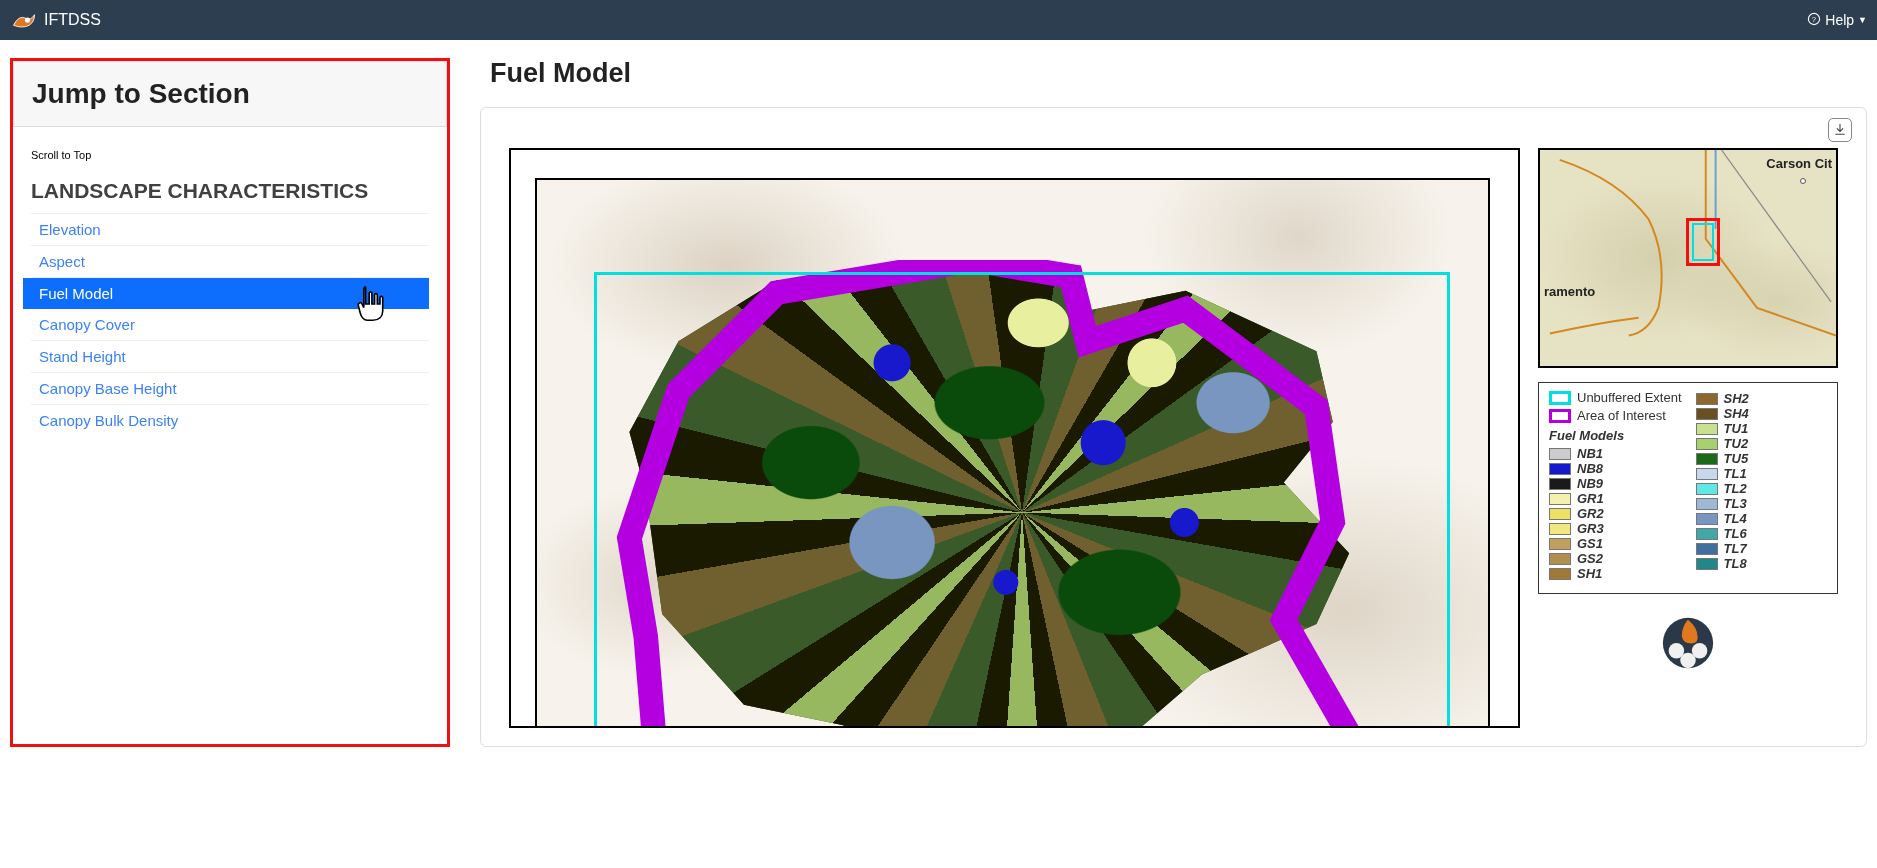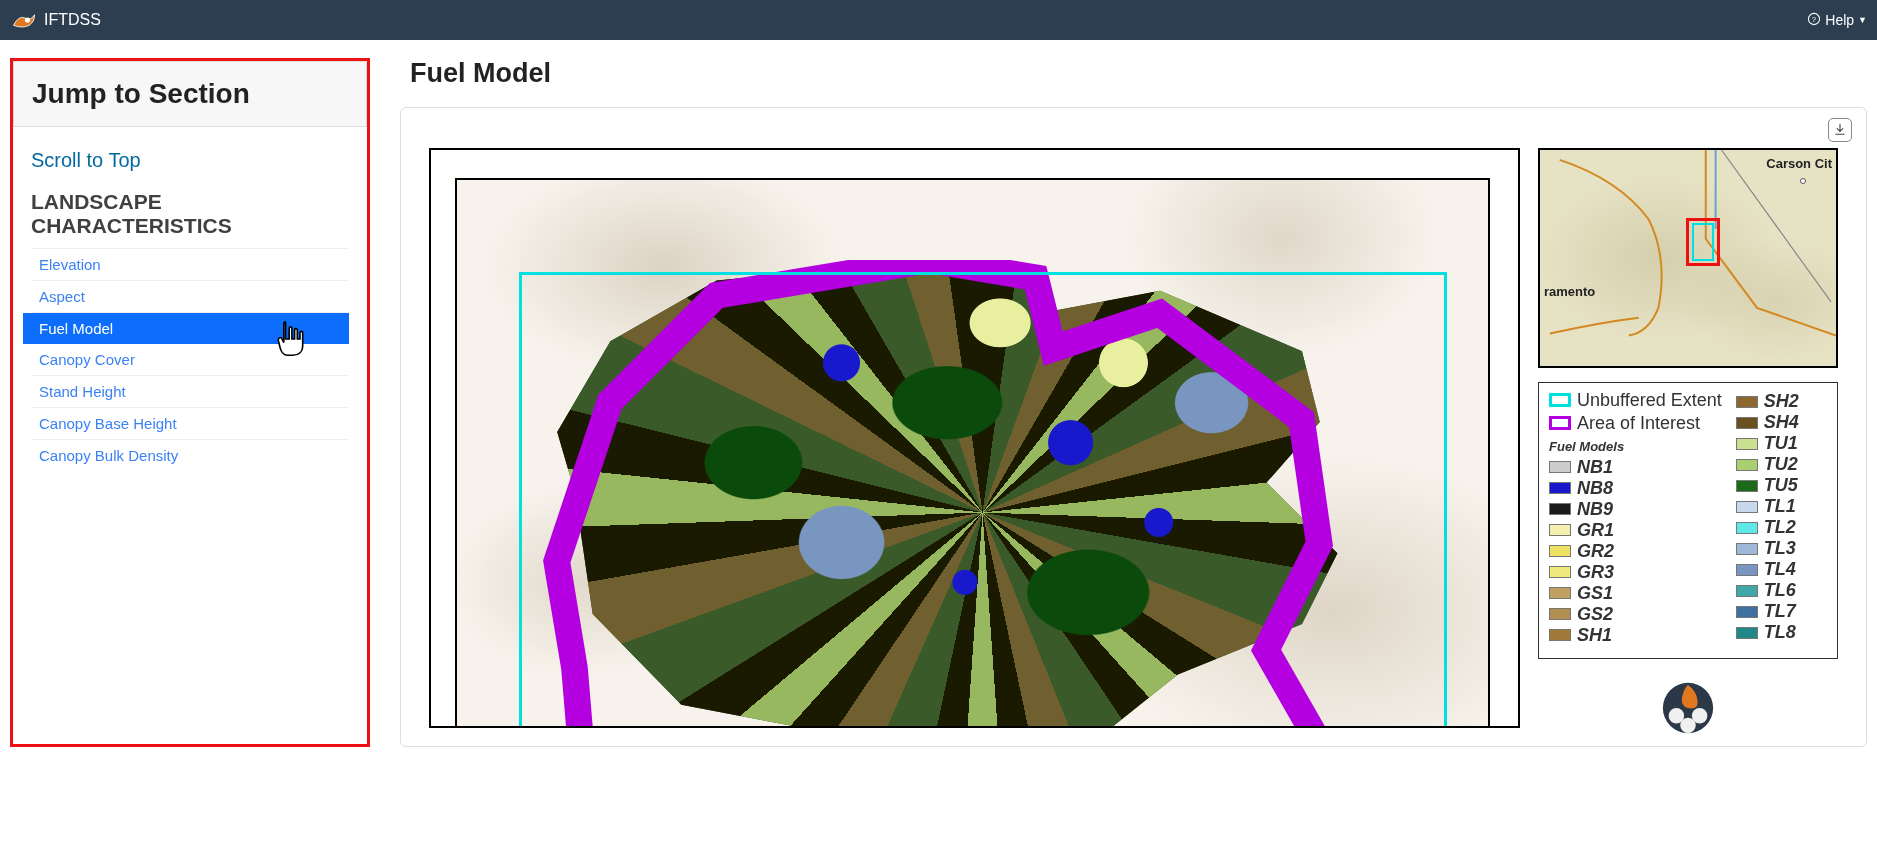--- a/index.html
+++ b/index.html
@@ -14,37 +14,37 @@
     padding: 0 10px;
     justify-content: space-between;
   }
   .brand { display: flex; align-items: center; gap: 6px; font-size: 16px; }
   .brand-logo { width: 28px; height: 22px; position: relative; }
   .help { font-size: 14px; display: flex; align-items: center; gap: 4px; cursor: pointer; }
   
   .main { display: flex; padding: 18px 10px 0 10px; gap: 30px; }
   
   .sidebar-wrap {
-    width: 360px;
+    width: 440px;
     border: 3px solid #e11;
     background: #fff;
   }
   .sidebar-header {
     background: #f7f7f7;
     border: 1px solid #ddd;
     border-bottom: 1px solid #ddd;
     padding: 16px 18px;
     font-size: 28px;
     font-weight: 600;
     color: #222;
   }
   .sidebar-body { padding: 10px 18px 28px; }
   .scroll-top {
-    font-size: 20px;
-    color: #0369a1;
+    font-size: 11px;
+    color: #000000;
     padding: 12px 0;
     cursor: pointer;
   }
   .category-label {
     font-size: 21px;
     font-weight: 600;
     color: #404040;
     padding: 6px 0 10px 0;
   }
   .menu-list { border-top: 1px solid #eee; }
@@ -219,21 +219,21 @@
     padding: 8px 10px 12px 10px;
     font-size: 13px;
   }
   .legend-row { display: flex; gap: 14px; }
   .legend-col { flex: 1; display: flex; flex-direction: column; gap: 3px; }
   .legend-item { display: flex; align-items: center; gap: 6px; font-style: italic; font-weight: 600; white-space: nowrap; }
   .legend-item.header { font-style: italic; font-weight: 700; margin-top: 2px; }
   .swatch { width: 22px; height: 12px; border: 1px solid #777; flex-shrink: 0; }
   .swatch.outline-cyan { border: 3px solid #00e0e0; background: transparent; height: 14px; }
   .swatch.outline-purple { border: 3px solid #b400e0; background: transparent; height: 14px; }
-  .legend-label { font-size: 18px; }
+  .legend-label { font-size: 13px; }
   .legend-label.twoLine { line-height: 1.05; }
   
   .footer-logo { display: flex; justify-content: center; padding-top: 6px; }
   .footer-logo-svg { width: 58px; height: 58px; }
 </style>
 </head>
 <body>
 
 <div class="topbar">
   <div class="brand">

